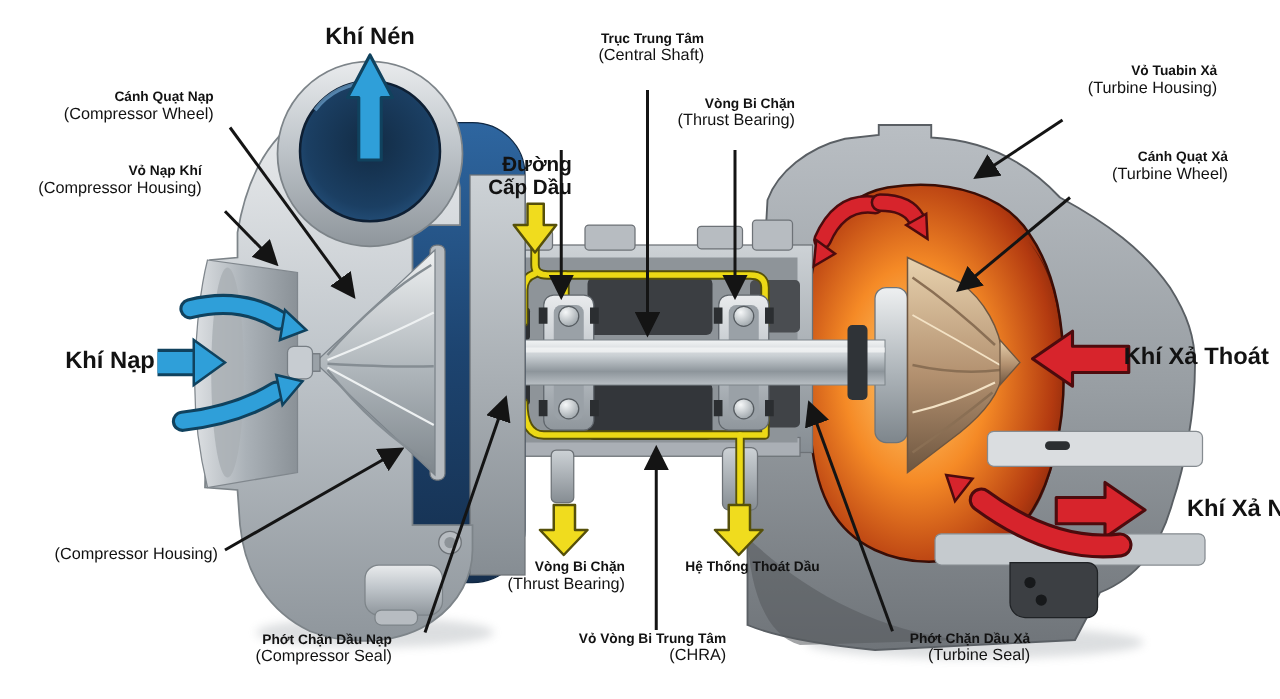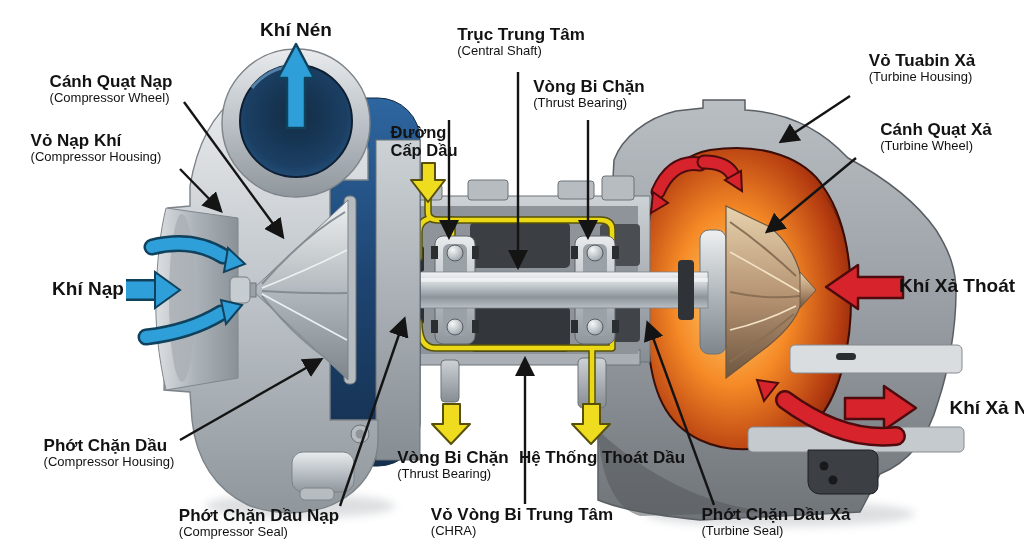--- a/index.html
+++ b/index.html
@@ -1,21 +1,21 @@
 <!DOCTYPE html>
 <html><head>
 <meta charset="utf-8">
 <style>
   html,body{margin:0;padding:0;background:#ffffff;}
   #stage{position:relative;width:1024px;height:559px;background:#ffffff;overflow:hidden;
          font-family:"Liberation Sans","DejaVu Sans",sans-serif;}
   #art{position:absolute;left:0;top:0;}
-  .lbl{position:absolute;transform:translateX(-50%);text-align:left;color:#121212;
+  .lbl{position:absolute;transform:translateX(-50%);text-align:right;color:#121212;
        white-space:nowrap;line-height:1.12;}
-  .lbl .vi{display:block;font-weight:700;font-size:17px;}
+  .lbl .vi{display:block;font-weight:700;font-size:11px;}
   .lbl .en{display:block;font-weight:400;font-size:13px;}
   .lbl.flow .vi{font-size:19px;}
   .lbl.oil2 .vi{font-size:16.5px;}
 </style>
 </head>
 <body>
 
 <div id="stage">
 
 <svg id="art" width="1024" height="559" viewBox="0 0 1024 559">
@@ -321,21 +321,20 @@
     <span class="vi">Cánh Quạt Xả</span>
     <span class="en">(Turbine Wheel)</span>
   </div>
   <div class="lbl flow" style="left:957px;top:275px">
     <span class="vi">Khí Xả Thoát</span>
   </div>
   <div class="lbl flow" style="left:1006px;top:397px">
     <span class="vi">Khí Xả Nóng</span>
   </div>
   <div class="lbl" style="left:109px;top:436px">
-    <span class="vi">Phớt Chặn Dầu</span>
     <span class="en">(Compressor Housing)</span>
   </div>
   <div class="lbl" style="left:259px;top:506px">
     <span class="vi">Phớt Chặn Dầu Nạp</span>
     <span class="en">(Compressor Seal)</span>
   </div>
   <div class="lbl" style="left:453px;top:448px">
     <span class="vi">Vòng Bi Chặn</span>
     <span class="en">(Thrust Bearing)</span>
   </div>

